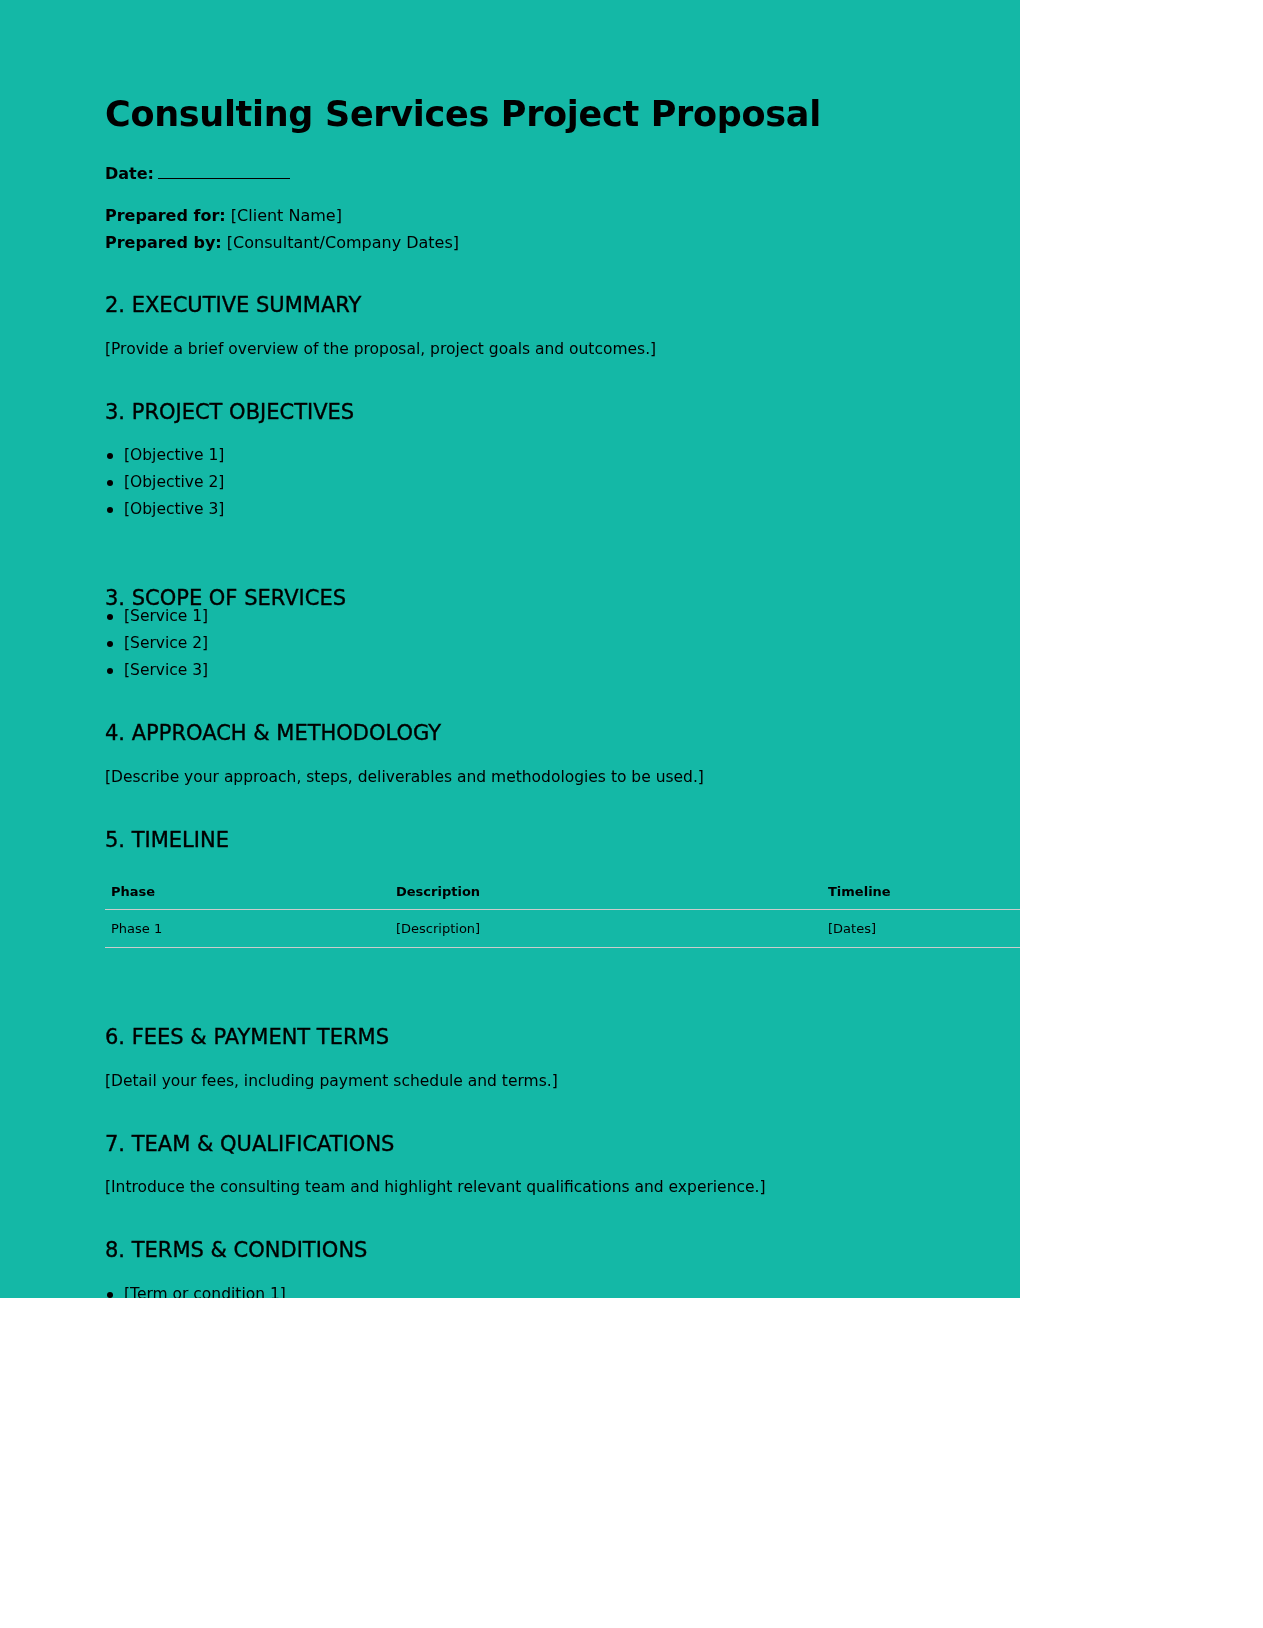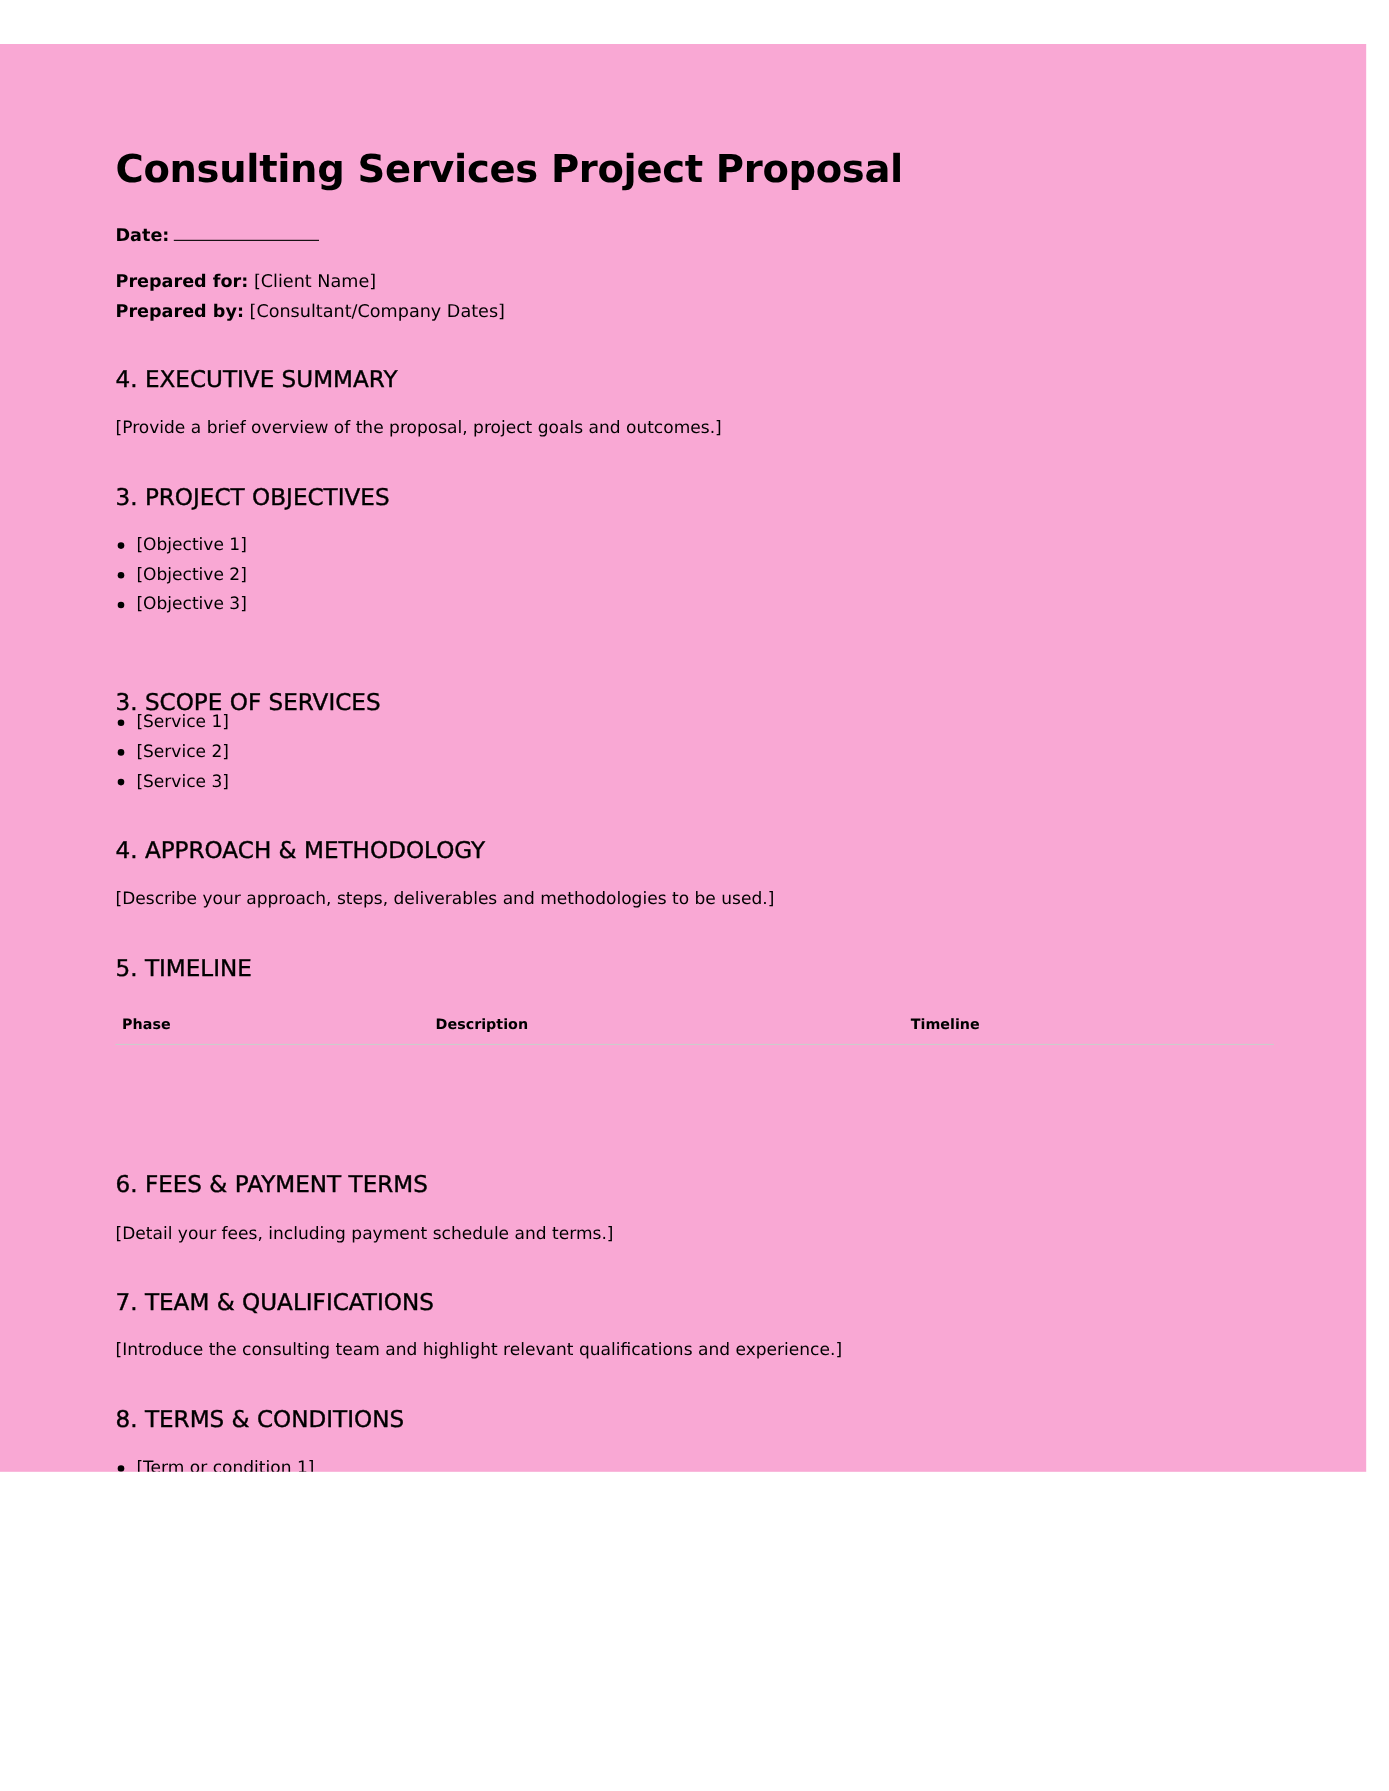--- a/index.html
+++ b/index.html
@@ -9,25 +9,24 @@
     }
     body {
       width: 1263px;
       height: 1628px;
       overflow: hidden;
       color: #000000;
       font-family: "Liberation Sans", "DejaVu Sans", sans-serif;
     }
     .viewport {
       position: relative;
-      width: 1242px;
+      width: 1020px;
       height: 1298px;
       overflow: hidden;
-      background: #f9a8d4;
-      margin-top: 40px;
+      background: #14b8a6;
     }
     .page {
       position: absolute;
       left: 105px;
       top: 0;
       width: 1053px;
     }
     h1 {
       font-family: "DejaVu Sans", sans-serif;
       font-size: 35px;
@@ -139,21 +138,21 @@
     <div class="meta-line" style="top:206px;">
       <b>Prepared for:</b>
       <span>[Client Name]</span>
     </div>
 
     <div class="meta-line" style="top:233px;">
       <b>Prepared by:</b>
       <span>[Consultant/Company Dates]</span>
     </div>
 
-    <h2 style="top:293px;">4. EXECUTIVE SUMMARY</h2>
+    <h2 style="top:293px;">2. EXECUTIVE SUMMARY</h2>
     <p class="body" style="top:340px;">[Provide a brief overview of the proposal, project goals and outcomes.]</p>
 
     <h2 style="top:400px;">3. PROJECT OBJECTIVES</h2>
     <ul class="list" style="top:442px;">
       <li><span class="bullet"></span><span>[Objective 1]</span></li>
       <li><span class="bullet"></span><span>[Objective 2]</span></li>
       <li><span class="bullet"></span><span>[Objective 3]</span></li>
     </ul>
 
     <h2 style="top:586px;">3. SCOPE OF SERVICES</h2>
@@ -169,20 +168,25 @@
     <h2 style="top:828px;">5. TIMELINE</h2>
     <table class="timeline">
       <thead>
         <tr>
           <th class="c1">Phase</th>
           <th class="c2">Description</th>
           <th>Timeline</th>
         </tr>
       </thead>
       <tbody>
+        <tr>
+          <td>Phase 1</td>
+          <td>[Description]</td>
+          <td>[Dates]</td>
+        </tr>
       </tbody>
     </table>
 
     <h2 style="top:1025px;">6. FEES &amp; PAYMENT TERMS</h2>
     <p class="body" style="top:1072px;">[Detail your fees, including payment schedule and terms.]</p>
 
     <h2 style="top:1132px;">7. TEAM &amp; QUALIFICATIONS</h2>
     <p class="body" style="top:1178px;">[Introduce the consulting team and highlight relevant qualifications and experience.]</p>
 
     <h2 style="top:1238px;">8. TERMS &amp; CONDITIONS</h2>

